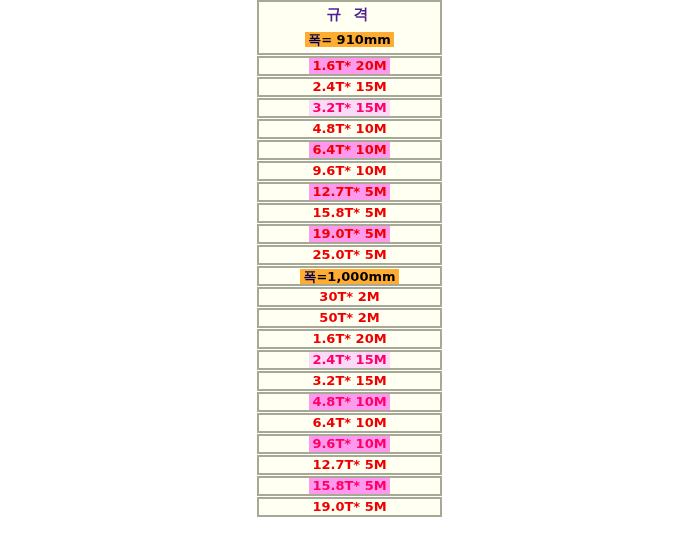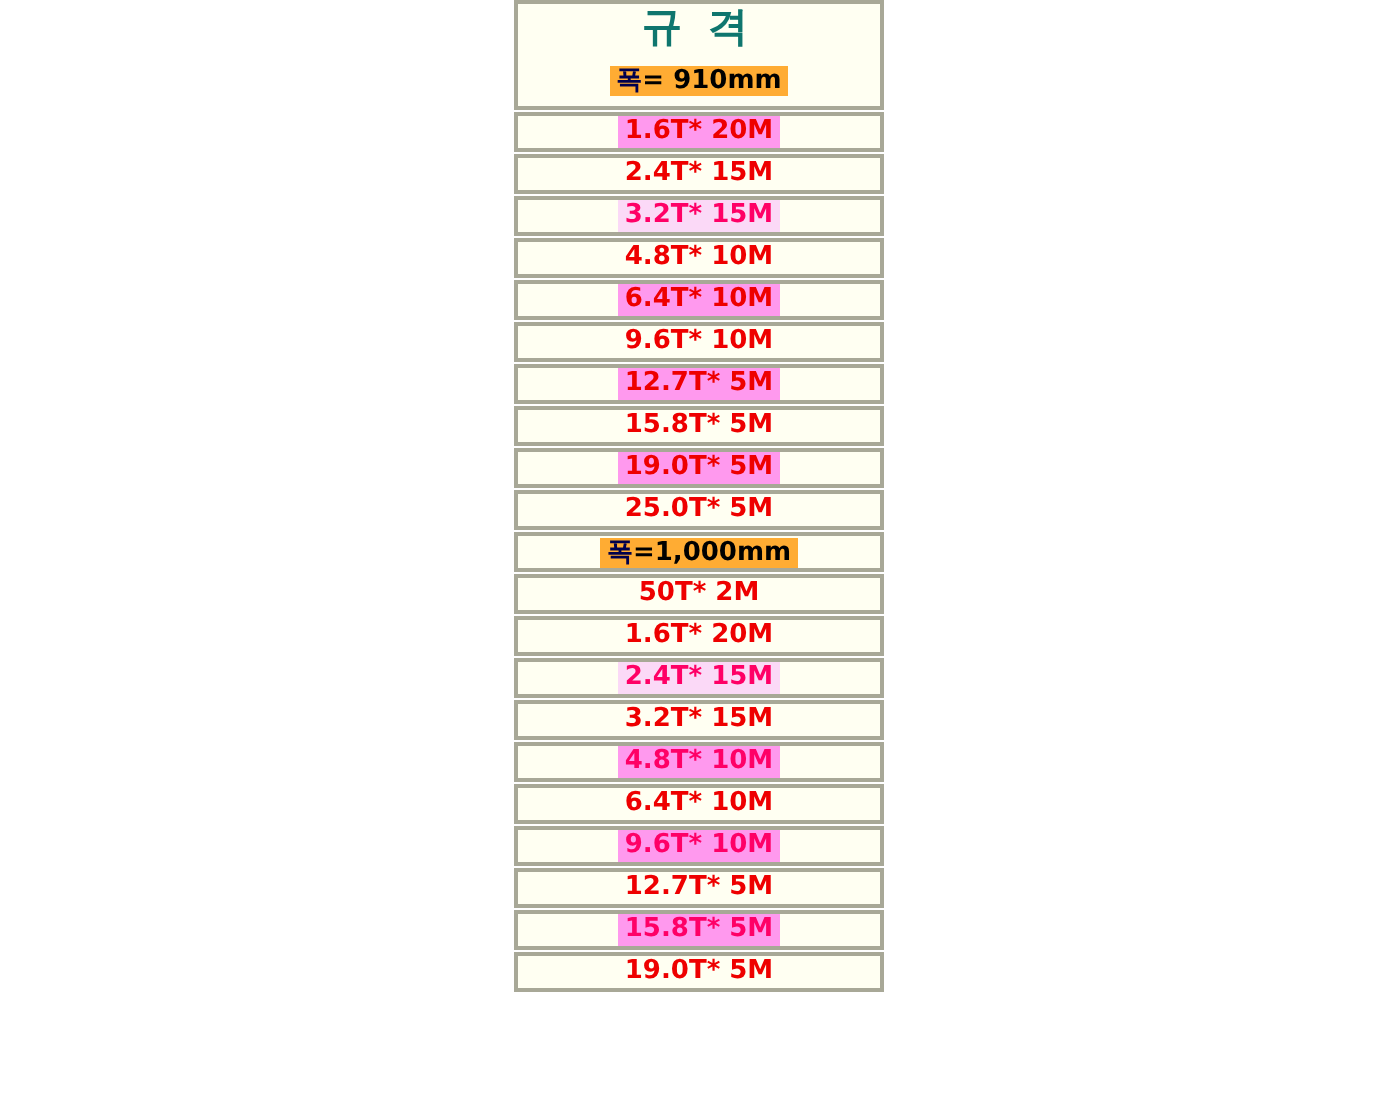--- a/index.html
+++ b/index.html
@@ -39,24 +39,24 @@
     height: 55px;
     justify-content: flex-start;
     padding-top: 3px;
   }
 
   .spec-row.item-row {
     height: 20px;
   }
 
   .title-text {
-    font-family: Liberation Serif, serif;
-    font-size: 20px;
+    font-family: Liberation Sans, sans-serif;
+    font-size: 15px;
     font-weight: bold;
-    color: #0f766e;
+    color: #4c1d95;
     letter-spacing: 4px;
     line-height: 18px;
   }
 
   .banner-wrap {
     margin-top: 8px;
     line-height: 15px;
   }
 
   
@@ -138,20 +138,23 @@
     <div class="spec-row item-row">
       <span class="spec-val hl-pink">19.0T* 5M</span>
     </div>
     <div class="spec-row item-row">
       <span class="spec-val plain">25.0T* 5M</span>
     </div>
     <div class="spec-row item-row">
       <span class="width-label"><span class="kr">폭</span><span class="val">=1,000mm</span></span>
     </div>
     <div class="spec-row item-row">
+      <span class="spec-val plain">30T* 2M</span>
+    </div>
+    <div class="spec-row item-row">
       <span class="spec-val plain">50T* 2M</span>
     </div>
     <div class="spec-row item-row">
       <span class="spec-val plain">1.6T* 20M</span>
     </div>
     <div class="spec-row item-row">
       <span class="spec-val hl-lightpink">2.4T* 15M</span>
     </div>
     <div class="spec-row item-row">
       <span class="spec-val plain">3.2T* 15M</span>

